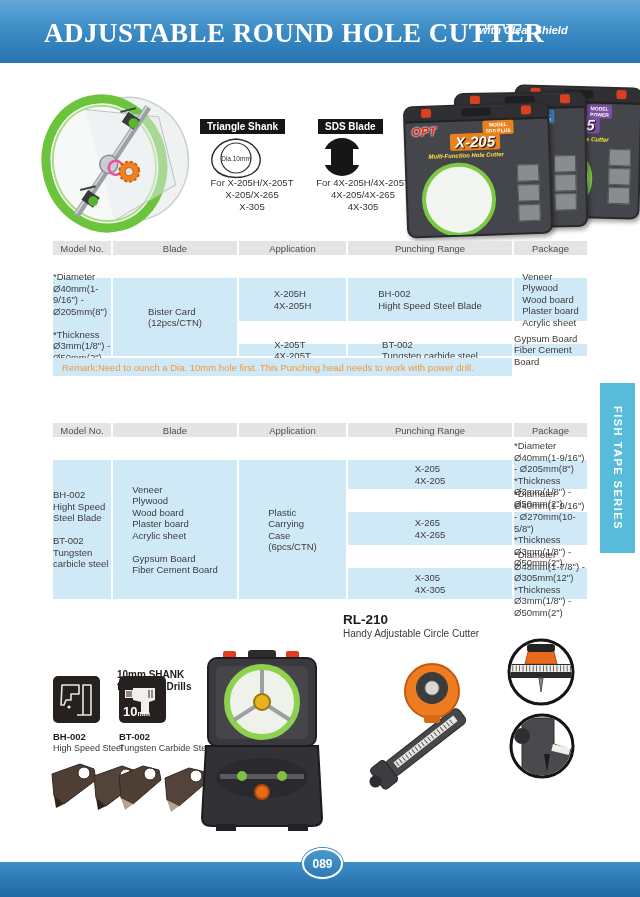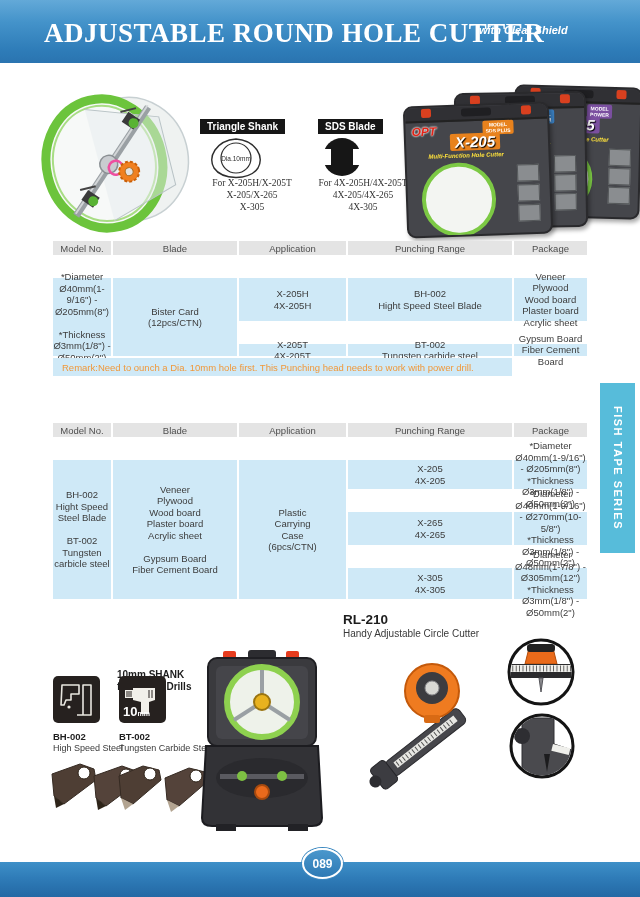--- a/index.html
+++ b/index.html
@@ -11,21 +11,21 @@
   #header{position:absolute;left:0;top:0;width:640px;height:63px;
     background:linear-gradient(180deg,#63a9d8 0%,#4493ca 35%,#2e7cb8 80%,#2a74b0 100%);}
   #header .title{position:absolute;left:44px;top:18px;font-family:"Liberation Serif",serif;
     font-weight:bold;font-size:27px;color:#fff;letter-spacing:.5px;}
   #header .subtitle{position:absolute;left:479px;top:24px;font-size:11px;font-weight:bold;
     font-style:italic;color:#fff;}
 
   
   .blacktag{position:absolute;background:#161616;color:#fff;font-size:10px;font-weight:bold;
     padding:2px 7px;}
-  .formodels{position:absolute;font-size:9.5px;color:#333;line-height:12px;text-align:center;font-family:Liberation Serif, serif;}
+  .formodels{position:absolute;font-size:9.5px;color:#333;line-height:12px;text-align:center;}
 
   
   .box{position:absolute;border-radius:9px;background:#45464b;border:2px solid #2a2a2d;
     box-shadow:2px 3px 4px rgba(0,0,0,.35);overflow:hidden;}
   .box .topbar{position:absolute;left:0;top:0;right:0;height:13px;background:#303034;
     border-bottom:2px solid #222;}
   .box .handle{position:absolute;left:50%;top:2px;width:30px;height:8px;margin-left:-15px;
     background:#1f1f22;border-radius:3px;}
   .box .latch{position:absolute;top:1px;width:10px;height:9px;background:#d9401f;border-radius:2px;}
   .box .opt{position:absolute;left:6px;top:17px;color:#e02418;font-weight:bold;font-style:italic;
@@ -41,21 +41,21 @@
 
   
   .spec{position:absolute;display:grid;gap:2px;background:#fff;}
   #table1{left:53px;top:241px;grid-template-columns:58px 124px 107px 164px 73px;
     grid-template-rows:14px 64px 33px 18px;}
   #table2{left:53px;top:423px;grid-template-columns:58px 124px 107px 164px 73px;
     grid-template-rows:14px 50px 54px 52px;}
   .spec .h{background:#e4e4e4;color:#4e4e4e;font-size:9.5px;display:flex;align-items:center;
     justify-content:center;}
   .spec .c{background:#cfe9f7;color:#3c3c3c;font-size:9.5px;line-height:11.5px;display:flex;
-    align-items:center;justify-content:center;text-align:center;margin-top:21px;}
+    align-items:center;justify-content:center;margin-top:21px;}
   .spec .remark{background:#cfe9f7;color:#f0983a;font-size:9.5px;display:flex;align-items:center;
     justify-content:flex-start;padding-left:9px;grid-column:1/5;text-align:center;}
 
   
   #side-tab{position:absolute;left:600px;top:383px;width:35px;height:170px;background:#57bcda;
     display:flex;align-items:center;justify-content:center;}
   #side-tab span{writing-mode:vertical-rl;color:#fff;font-weight:bold;font-size:11px;
     letter-spacing:1.5px;}
 
   

